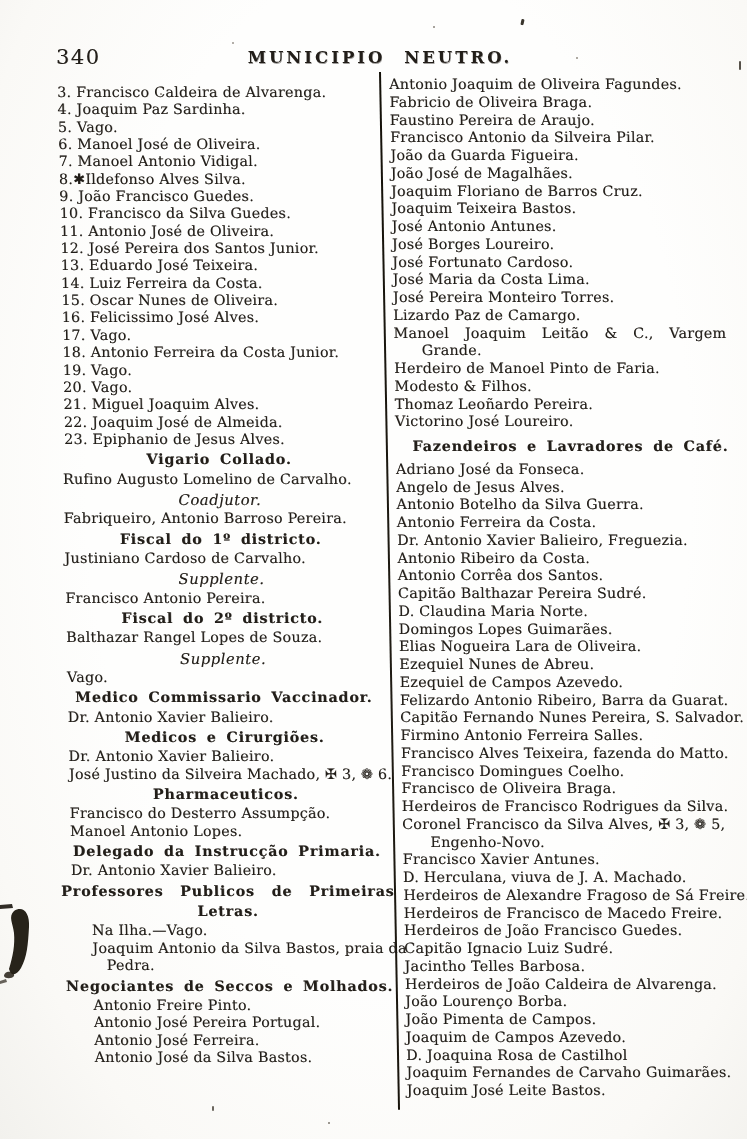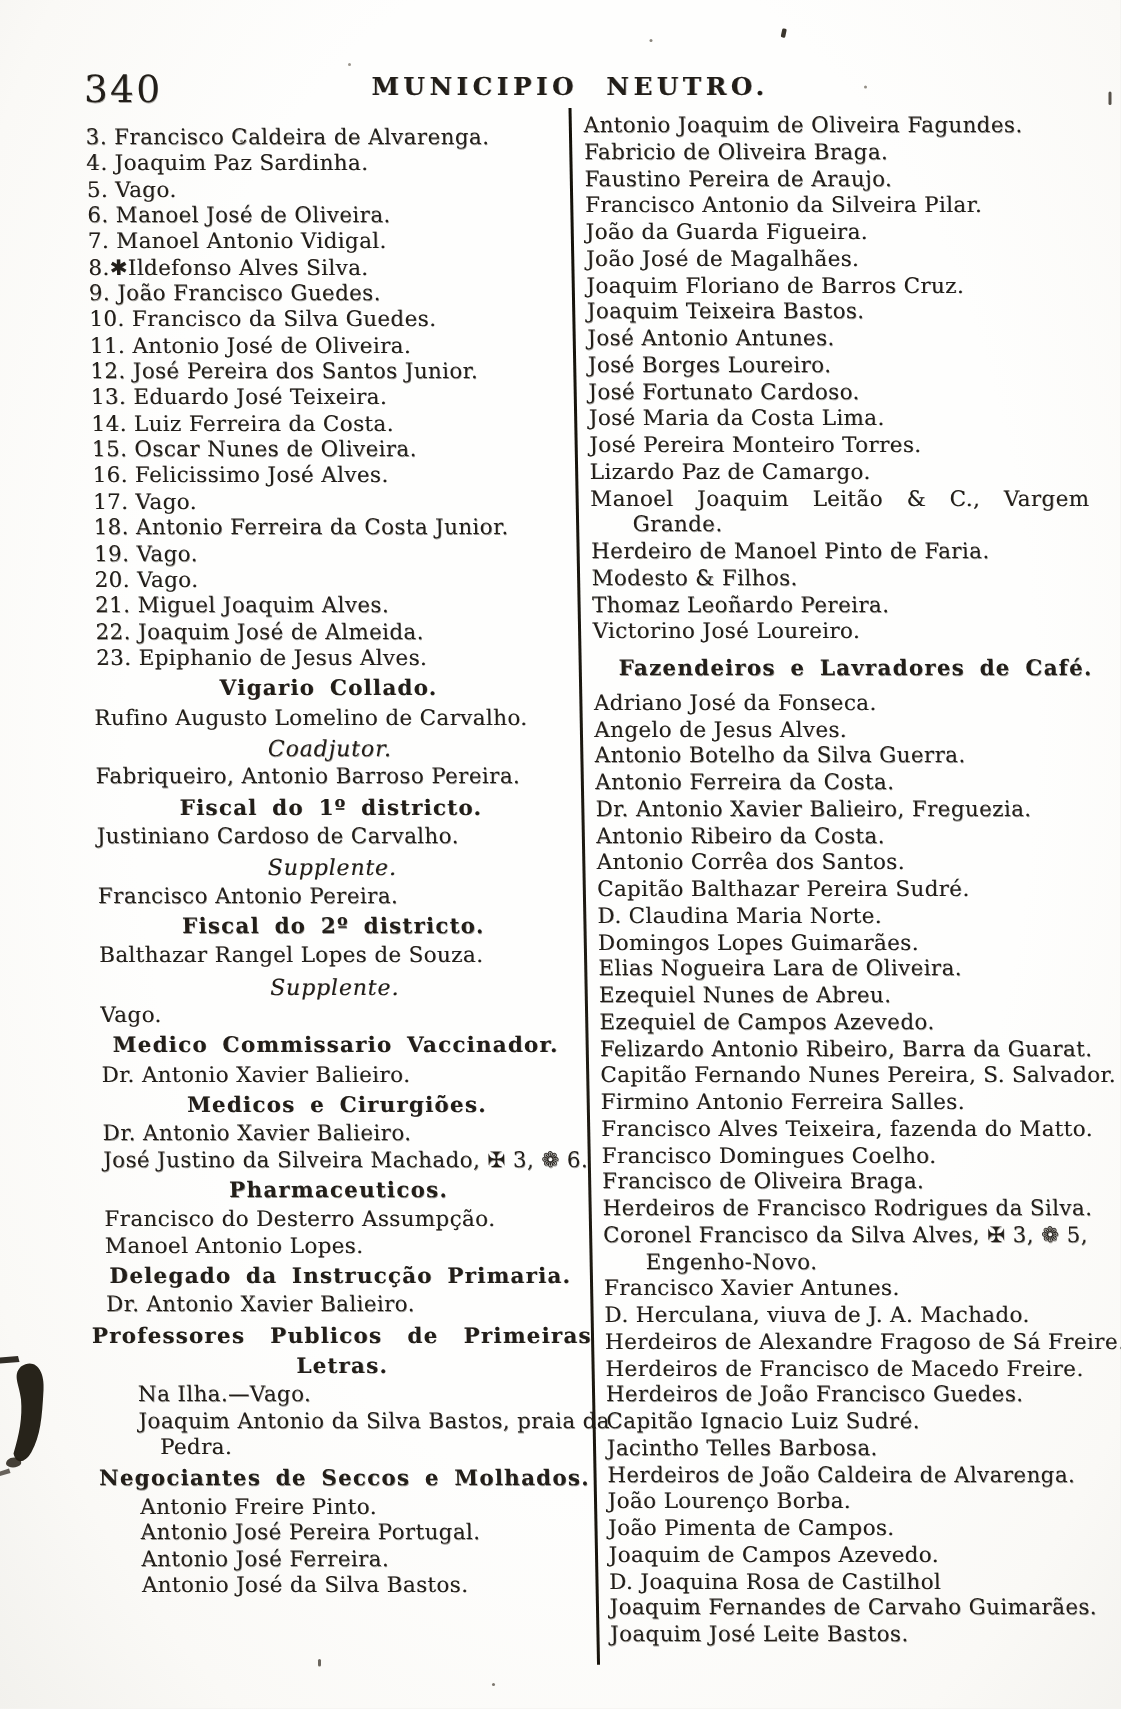--- a/index.html
+++ b/index.html
@@ -9,21 +9,21 @@
     font-family:"DejaVu Serif","Liberation Serif",serif;
     color:#221e19;
     position:relative;overflow:hidden;
   }
   .page{
     position:absolute;inset:0;
     background:radial-gradient(ellipse at 52% 42%, #fefefd 55%, #faf9f6 82%, #f2f1ed 100%);
   }
   .pagenum{
     position:absolute;left:56px;top:45px;
-    font-size:25px;letter-spacing:1.5px;
+    font-size:21px;letter-spacing:1.5px;
     text-shadow:0.4px 0.4px 0 rgba(20,15,10,0.35);
   }
   .pageheader{
     position:absolute;left:0;top:48px;width:760px;
     text-align:center;font-weight:bold;font-size:16.5px;
     letter-spacing:3px;word-spacing:10px;
     text-shadow:0.5px 0.5px 0 rgba(20,15,10,0.4);
   }
   .divider{
     position:absolute;left:379px;top:72px;width:1.7px;height:1038px;

